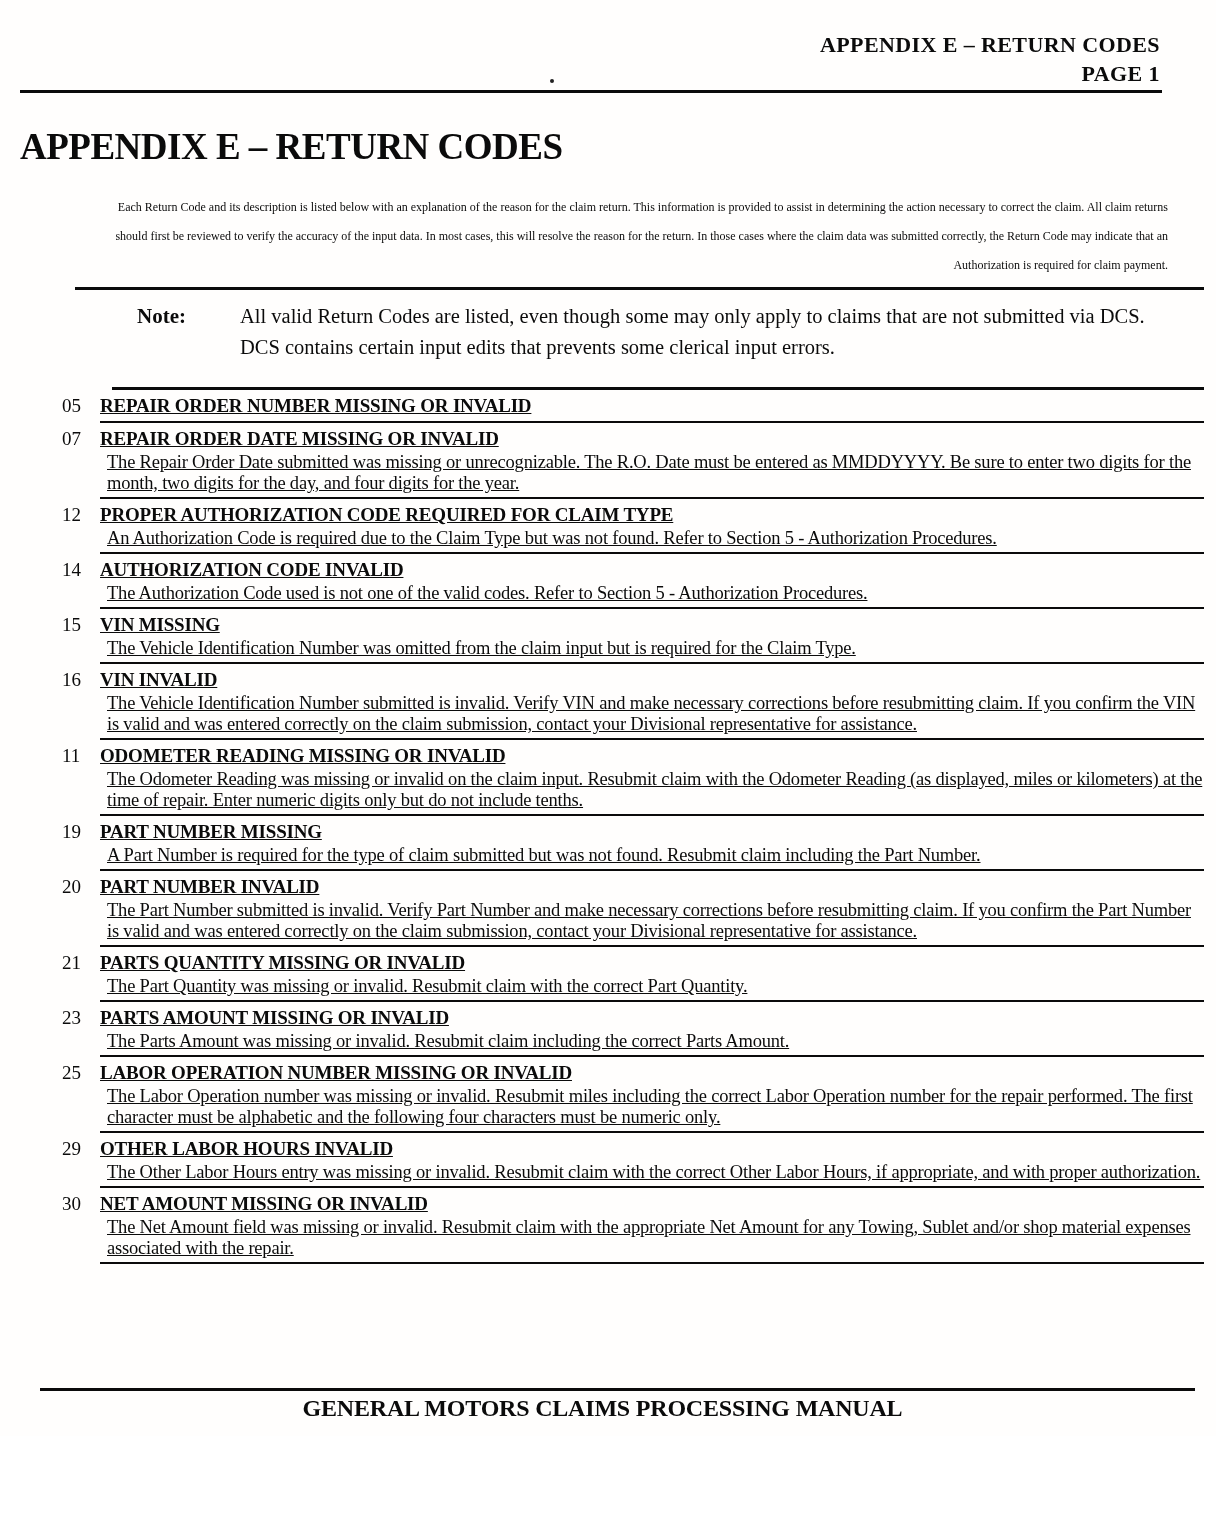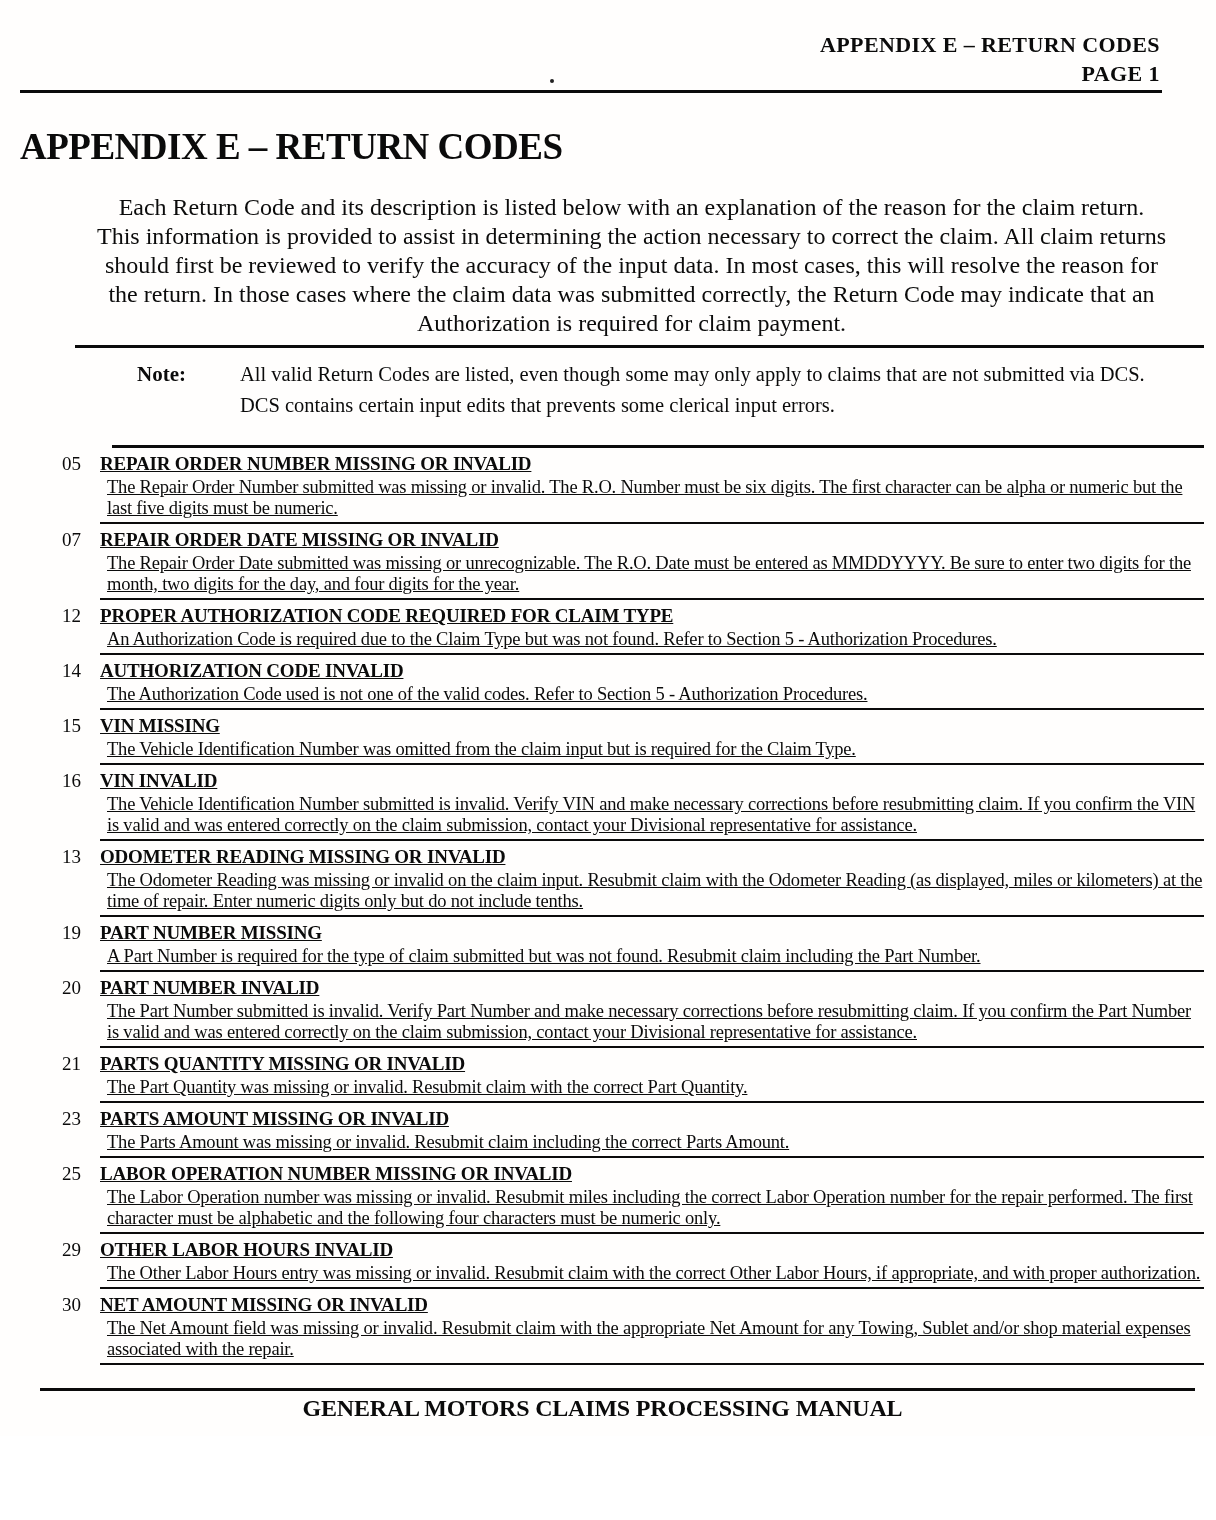--- a/index.html
+++ b/index.html
@@ -43,23 +43,23 @@
     margin: 34px 0 0 20px;
     font-size: 37px;
     line-height: 40px;
     letter-spacing: -0.5px;
     font-weight: bold;
   }
 
   
   .intro {
     margin: 26px 48px 0 95px;
-    font-size: 24px;
+    font-size: 12px;
     line-height: 29px;
-    text-align: center;
+    text-align: right;
   }
   .intro-rule {
     margin: 7px 12px 0 75px;
     border-bottom: 3px solid #0b0b0b;
   }
 
   
   .note-row {
     display: flex;
     margin: 11px 36px 0 137px;
@@ -154,21 +154,20 @@
     <div class="note-text">All valid Return Codes are listed, even though some may only apply to claims that are not submitted via DCS.  DCS contains certain input edits that prevents some clerical input errors.</div>
   </div>
 
   <div class="prelist-rule"></div>
 
   <div class="codes-list">
     <div class="code-section">
       <div class="code-num">05</div>
       <div class="code-body">
         <div class="code-title">REPAIR ORDER NUMBER MISSING OR INVALID</div>
-        <div class="code-desc">The Repair Order Number submitted was missing or invalid. The R.O. Number must be six digits. The first character can be alpha or numeric but the last five digits must be numeric.</div>
       </div>
     </div>
 
     <div class="code-section">
       <div class="code-num">07</div>
       <div class="code-body">
         <div class="code-title">REPAIR ORDER DATE MISSING OR INVALID</div>
         <div class="code-desc">The Repair Order Date submitted was missing or unrecognizable. The R.O. Date must be entered as MMDDYYYY. Be sure to enter two digits for the month, two digits for the day, and four digits for the year.</div>
       </div>
     </div>
@@ -199,21 +198,21 @@
 
     <div class="code-section">
       <div class="code-num">16</div>
       <div class="code-body">
         <div class="code-title">VIN INVALID</div>
         <div class="code-desc">The Vehicle Identification Number submitted is invalid. Verify VIN and make necessary corrections before resubmitting claim.  If you confirm the VIN is valid and was entered correctly on the claim submission, contact your Divisional representative for assistance.</div>
       </div>
     </div>
 
     <div class="code-section">
-      <div class="code-num">13</div>
+      <div class="code-num">11</div>
       <div class="code-body">
         <div class="code-title">ODOMETER READING MISSING OR INVALID</div>
         <div class="code-desc">The Odometer Reading was missing or invalid on the claim input. Resubmit claim with the Odometer Reading (as displayed, miles or kilometers) at the time of repair.  Enter numeric digits only but do not include tenths.</div>
       </div>
     </div>
 
     <div class="code-section">
       <div class="code-num">19</div>
       <div class="code-body">
         <div class="code-title">PART NUMBER MISSING</div>

